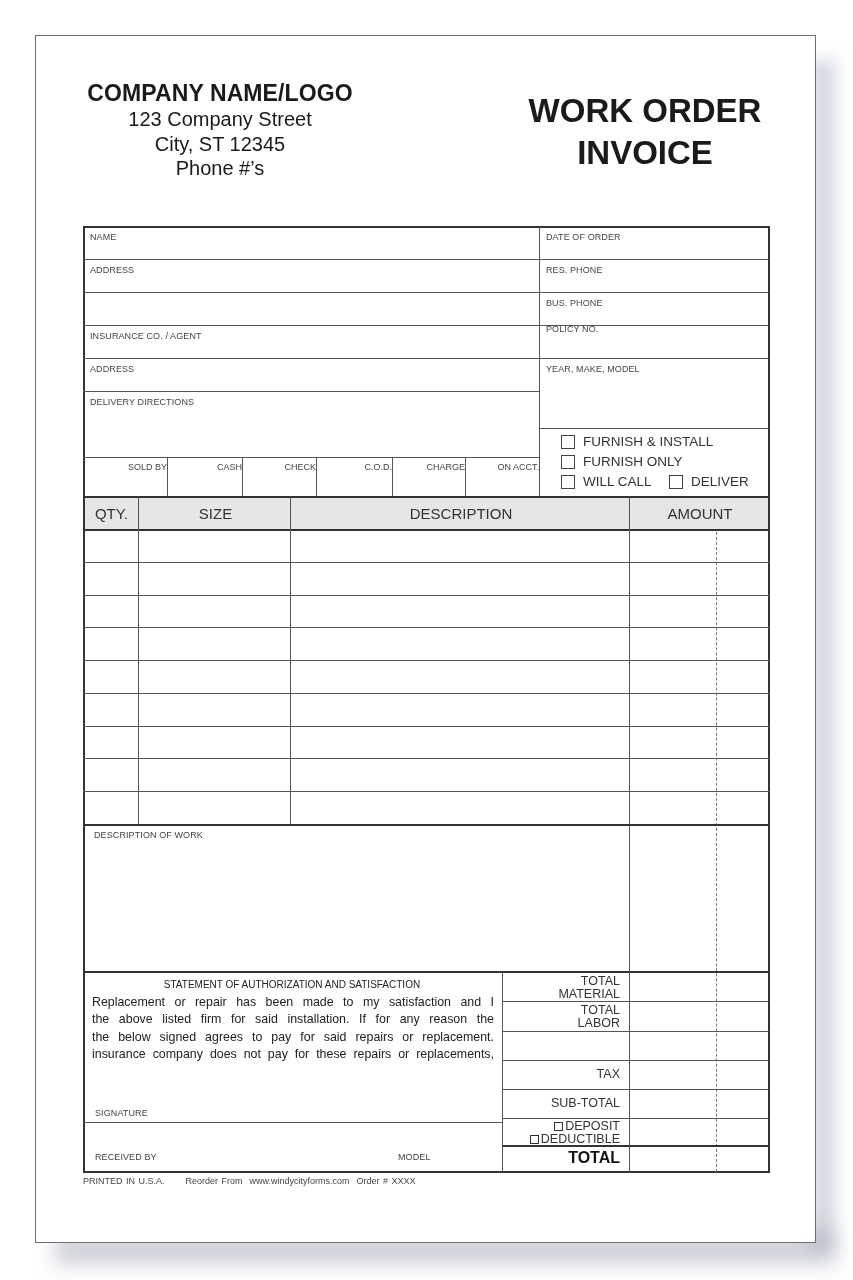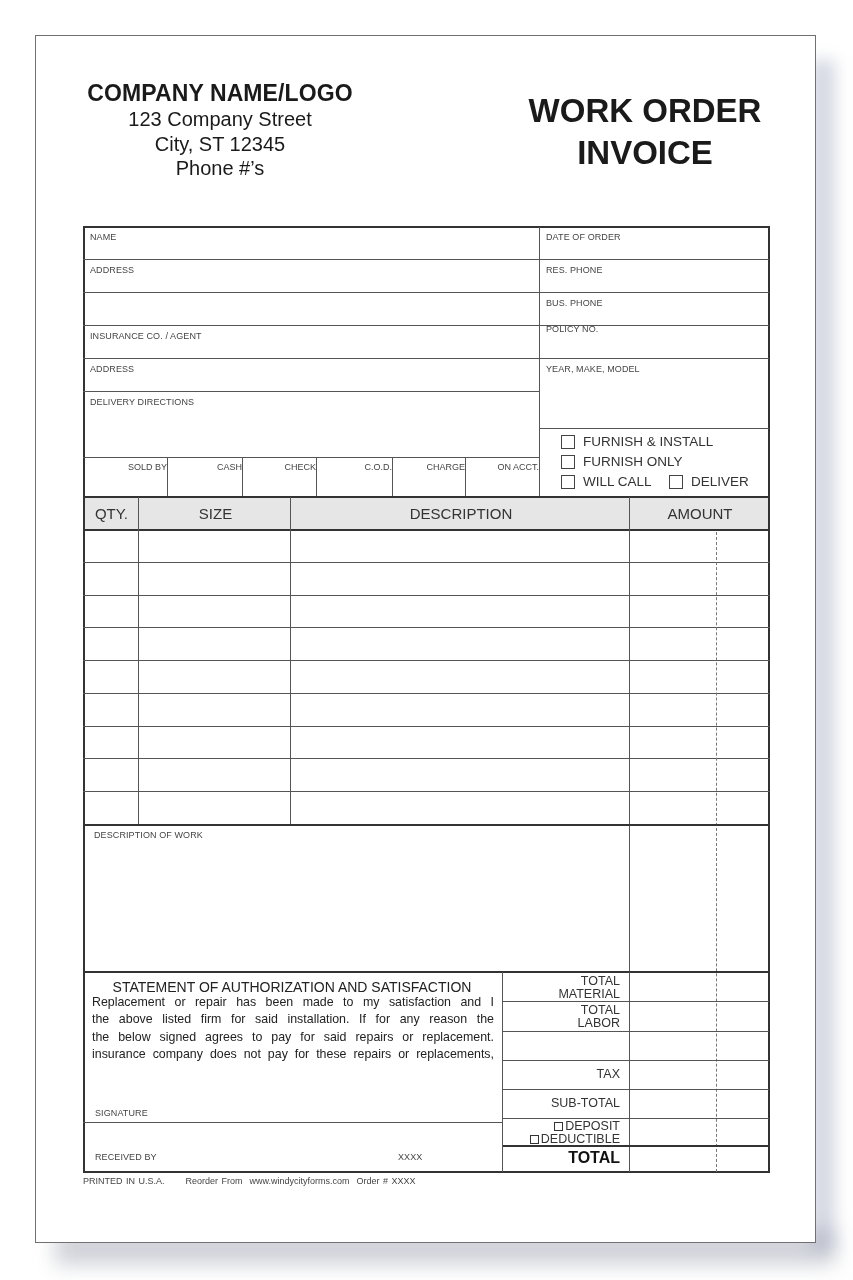--- a/index.html
+++ b/index.html
@@ -33,21 +33,21 @@
   .v { position: absolute; width: 0; border-left: 1.5px solid #555; }
   .thick { border-color: #333; }
   .box { position: absolute; border: 2px solid #333; box-sizing: border-box; }
   .lbl { position: absolute; font-size: 9px; color: #444; letter-spacing: 0.1px; white-space: nowrap; }
   .cell-lbl { position: absolute; font-size: 9px; color: #444; text-align: right; white-space: nowrap; }
   .thead { position: absolute; background: #e6e6e6; }
   .th { position: absolute; font-size: 15px; color: #333; text-align: center; top: 505px; white-space: nowrap; }
   .dash { position: absolute; width: 0; border-left: 1.5px dashed #777; }
   .cb-row { position: absolute; font-size: 13.5px; color: #333; display: flex; align-items: center; white-space: nowrap; }
   .cb { width: 14px; height: 14px; border: 1.3px solid #444; box-sizing: border-box; margin-right: 8px; display: inline-block; }
-  .stmt-title { position: absolute; left: 90px; top: 979px; width: 404px; text-align: center; font-size: 14px; color: #222; }
+  .stmt-title { position: absolute; left: 90px; top: 979px; width: 404px; text-align: center; font-size: 10px; color: #222; }
   .stmt-body { position: absolute; left: 92px; top: 994px; width: 402px; font-size: 12.4px; line-height: 17.3px; color: #222; text-align: justify; text-align-last: justify; }
   .stmt-body span { display: block; }
   .tot-lbl { position: absolute; right: 233px; font-size: 12.5px; line-height: 13px; color: #333; text-align: right; white-space: nowrap; }
   .total-big { font-weight: bold; font-size: 16px; color: #111; }
   .small-cb { display: inline-block; width: 9px; height: 9px; border: 1px solid #333; box-sizing: border-box; margin-right: 2px; vertical-align: -1px; }
   .footer { position: absolute; left: 83px; top: 1176px; font-size: 9px; color: #444; white-space: nowrap; word-spacing: 1px; }
 </style>
 </head>
 <body>
 
@@ -266,21 +266,21 @@
 </div>
 
 <div class="abs" style="left:84px; top:1080px; width:418px; height:41px;">
   <span class="lbl" style="left:11px; top:28px;">SIGNATURE</span>
 </div>
 <div class="h" style="left:83px; top:1122px; width:420px;"></div>
 <div class="abs" style="left:84px; top:1124px; width:290px; height:47px;">
   <span class="lbl" style="left:11px; top:28px;">RECEIVED BY</span>
 </div>
 <div class="abs" style="left:374px; top:1124px; width:128px; height:47px;">
-  <span class="lbl" style="left:24px; top:28px;">XXXX</span>
+  <span class="lbl" style="left:24px; top:28px;">MODEL</span>
 </div>
 
 <div class="tot-lbl" style="top:975px;">
   <div>TOTAL</div>
   <div>MATERIAL</div>
 </div>
 <div class="tot-lbl" style="top:1004px;">
   <div>TOTAL</div>
   <div>LABOR</div>
 </div>

